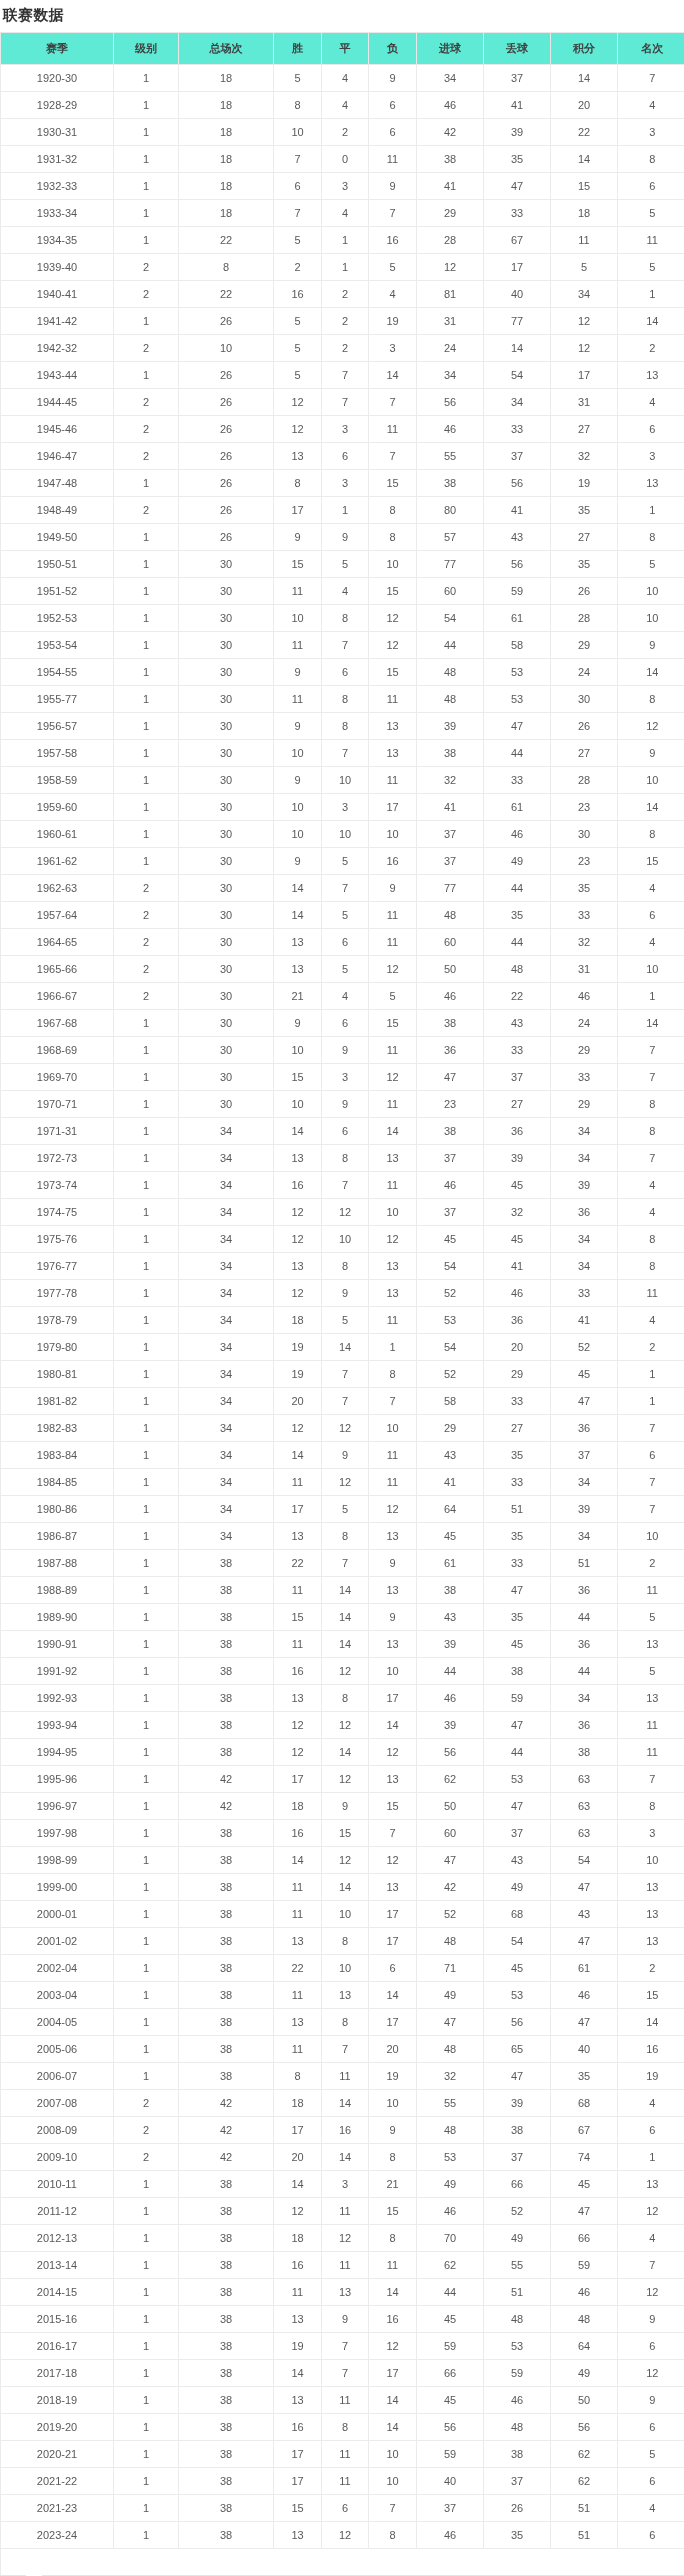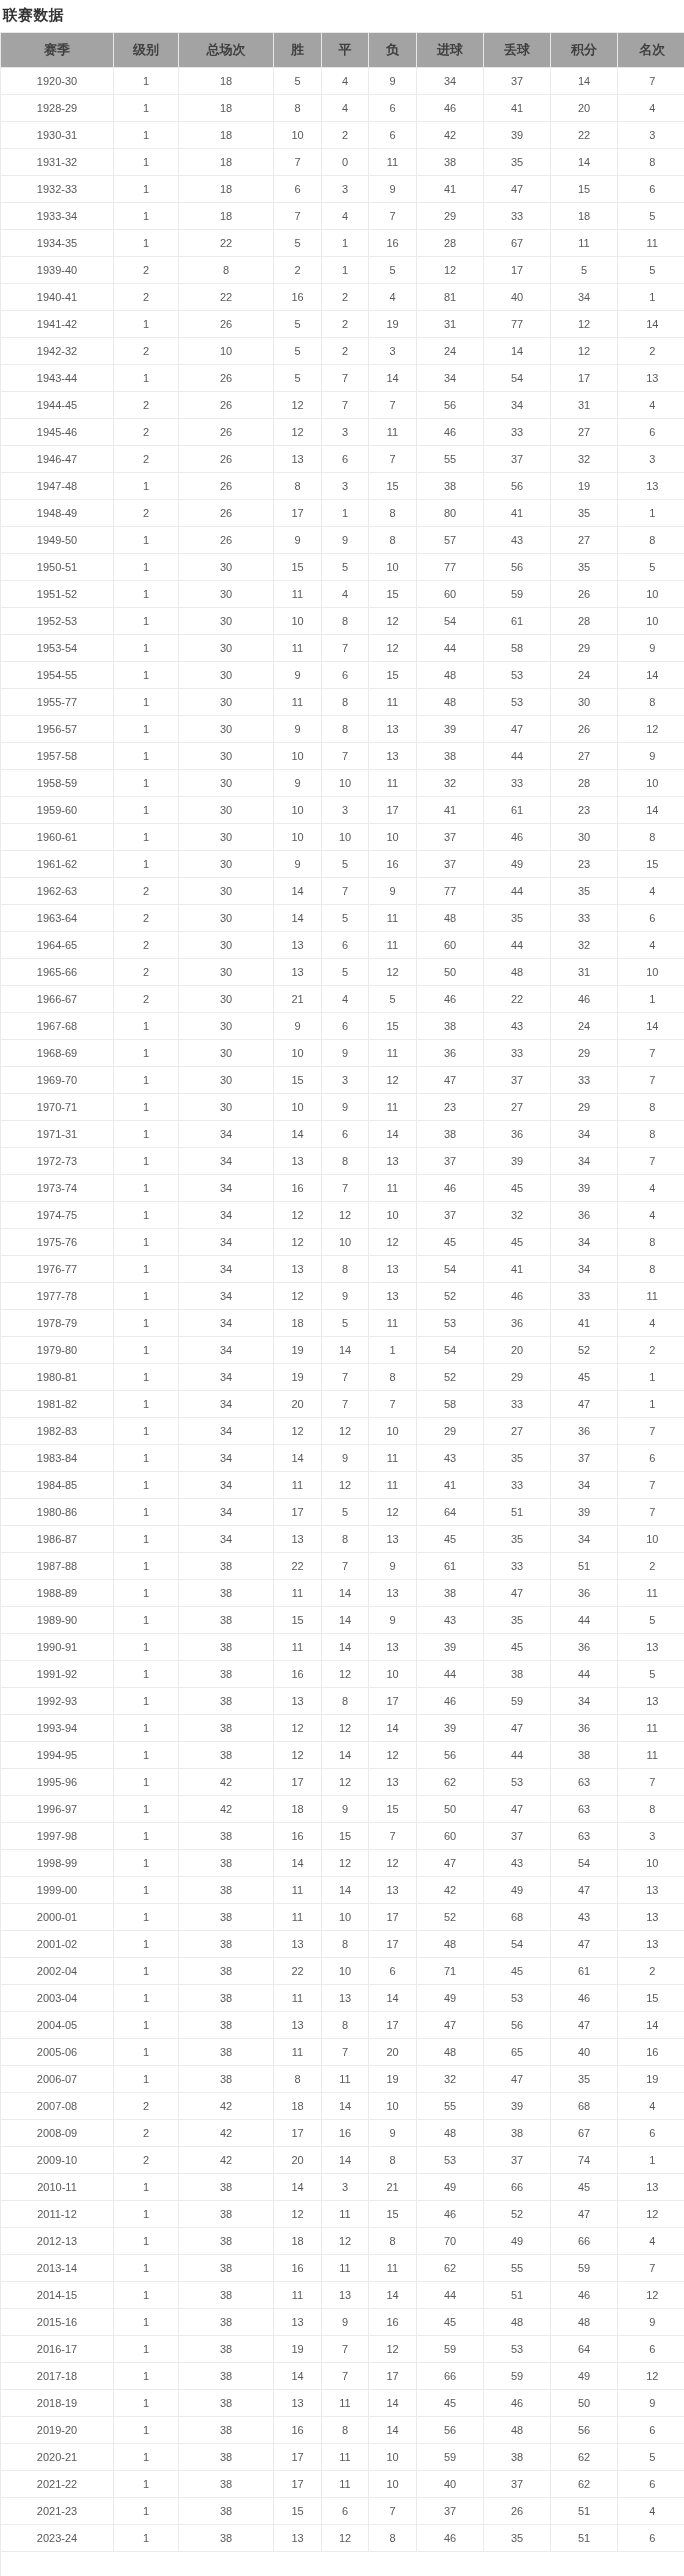--- a/index.html
+++ b/index.html
@@ -24,23 +24,23 @@
     letter-spacing: 0.5px;
   }
   table.league-table {
     width: 684px;
     border-collapse: collapse;
     table-layout: fixed;
   }
   table.league-table th {
     box-sizing: border-box;
     height: 26px;
-    background: #a3a3a3;
+    background: #5eead4;
     border: 0.9px solid #e8e8e8;
-    font-size: 13px;
+    font-size: 11px;
     font-weight: bold;
     color: #404040;
     text-align: center;
     padding: 8px;
   }
   table.league-table td {
     box-sizing: border-box;
     height: 27px;
     background: #ffffff;
     border: 0.9px solid #ebebeb;
@@ -476,21 +476,21 @@
       <td>30</td>
       <td>14</td>
       <td>7</td>
       <td>9</td>
       <td>77</td>
       <td>44</td>
       <td>35</td>
       <td>4</td>
     </tr>
         <tr>
-      <td>1963-64</td>
+      <td>1957-64</td>
       <td>2</td>
       <td>30</td>
       <td>14</td>
       <td>5</td>
       <td>11</td>
       <td>48</td>
       <td>35</td>
       <td>33</td>
       <td>6</td>
     </tr>

